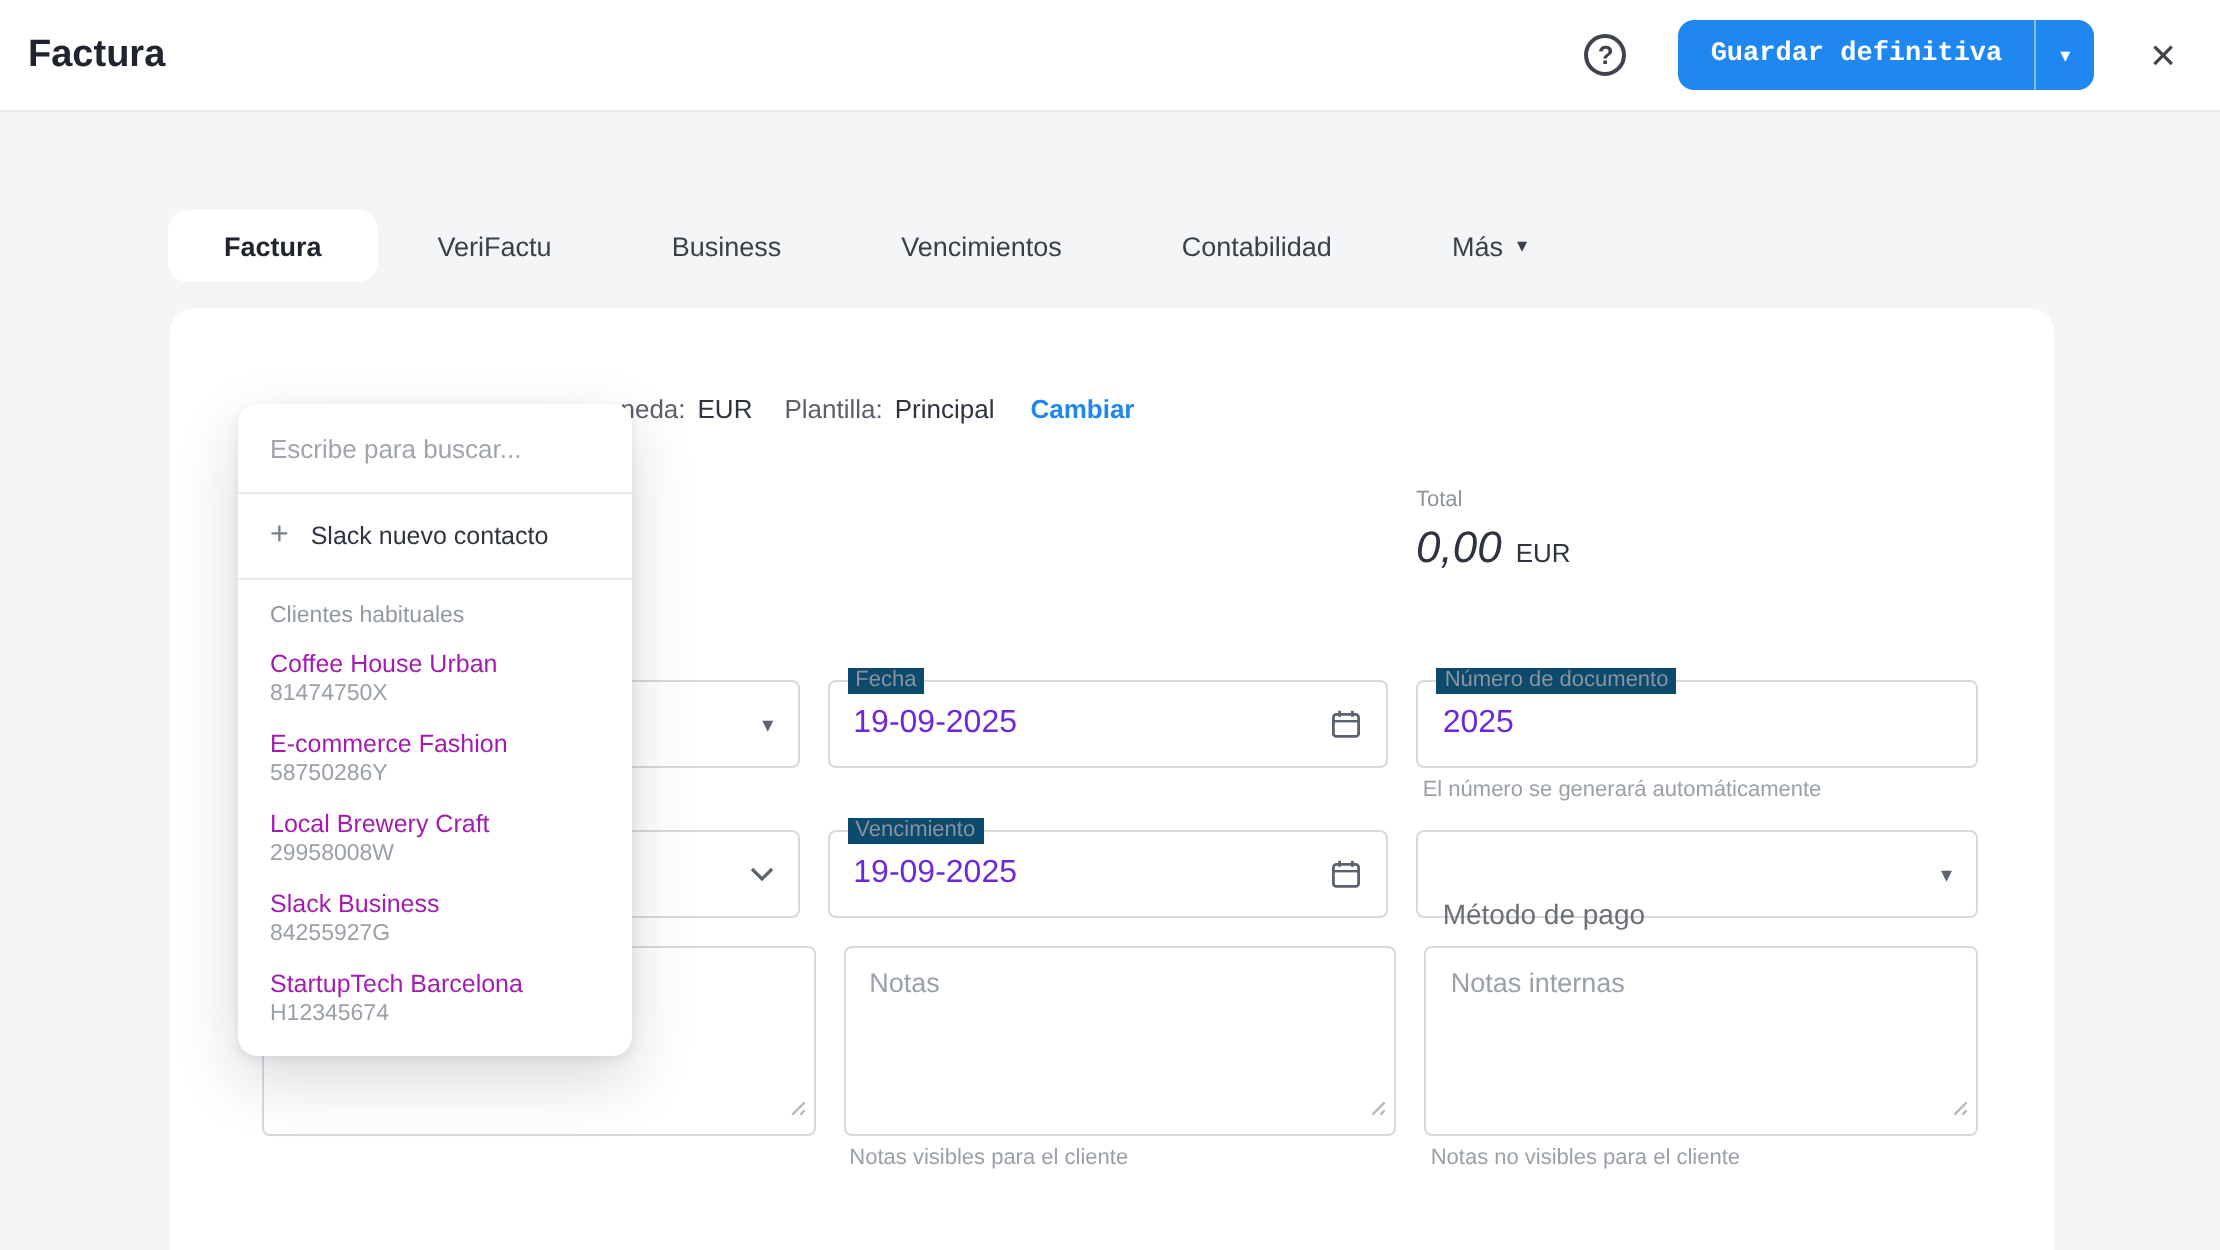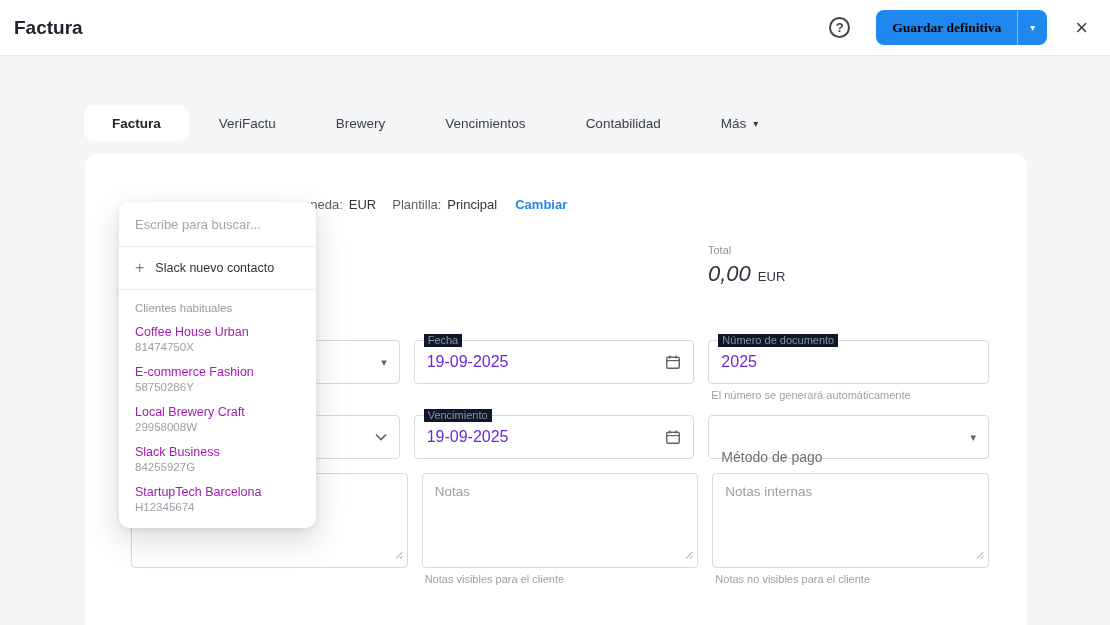--- a/index.html
+++ b/index.html
@@ -22,22 +22,22 @@
     border:2px solid #3f434c; color:#3f434c;
     display:flex; align-items:center; justify-content:center;
     font-size:13px; font-weight:700; margin-right:26px;
     background:#fff; cursor:pointer; padding:0;
   }
   .split-btn {
     display:flex; align-items:stretch; height:35px; border-radius:8px;
     overflow:hidden; margin-right:24px;
   }
   .split-btn .main {
-    border:none; background:var(--accent); color:#000000;
-    font-family:Liberation Serif, serif; font-size:13.5px; font-weight:700;
+    border:none; background:var(--accent); color:#ffffff;
+    font-family:Liberation Mono, monospace; font-size:13.5px; font-weight:700;
     padding:0 16px; cursor:pointer;
   }
   .split-btn .caret-seg {
     border:none; background:var(--accent); color:#fff;
     border-left:1px solid rgba(255,255,255,0.45);
     width:30px; display:flex; align-items:center; justify-content:center;
     cursor:pointer; font-size:10px; padding:0;
   }
   .close-btn {
     border:none; background:none; color:#3f434c; font-size:22px;
@@ -87,21 +87,21 @@
   .row2 { margin-top:31px; }
   .row3 { margin-top:14px;margin-left:12px; }
 
   .field {
     position:relative; height:44px; background:#fff;
     border:1px solid #d7d9de; border-radius:4px;
     display:flex; align-items:center; padding:0 12px;
     font-size:14px; color:#2f3340;
   }
   .float-label {
-    position:absolute; top:-7px; left:9px; background:#0f172a; padding:0 4px;
+    position:absolute; top:-7px; left:9px; background:#0c4a6e; padding:0 4px;
     font-size:11px; color:#8d929c; line-height:13px; white-space:nowrap;
   }
   .field input {
     border:none; outline:none; width:100%; font-family:inherit;
     font-size:16px; color:#6d28d9; background:transparent; padding:0;
   }
   .field .trailing { margin-left:auto; display:flex; align-items:center; color:#5c6270; }
   .select-arrow { font-size:11px; color:#5c6270; }
   .select-placeholder { font-size:14px; color:#6b7076;margin-top:39px; }
 
@@ -161,21 +161,21 @@
     <button class="caret-seg">
         <span>▾</span>
       </button>
   </div>
   <button class="close-btn">×</button>
 </header>
 
 <nav class="tabs">
   <div class="tab active">Factura</div>
   <div class="tab">VeriFactu</div>
-  <div class="tab">Brewery</div>
+  <div class="tab">Business</div>
   <div class="tab">Vencimientos</div>
   <div class="tab">Contabilidad</div>
   <div class="tab">
     <span>Más</span>
     <span class="caret">▾</span>
   </div>
 </nav>
 
 <main class="card">
 

